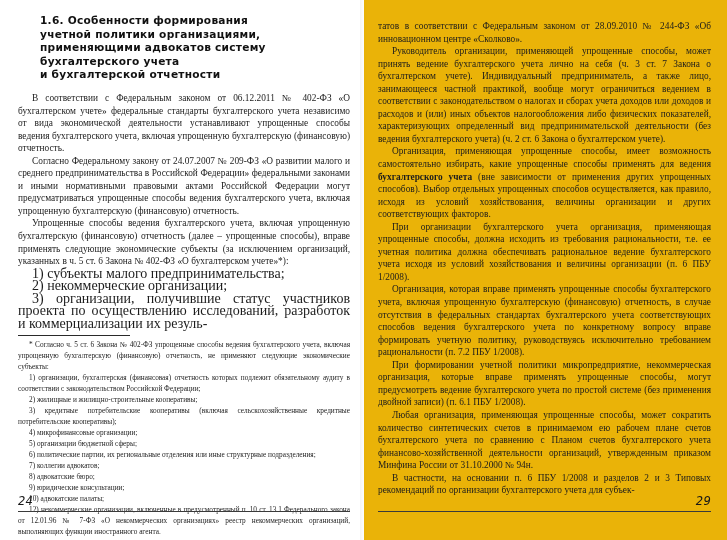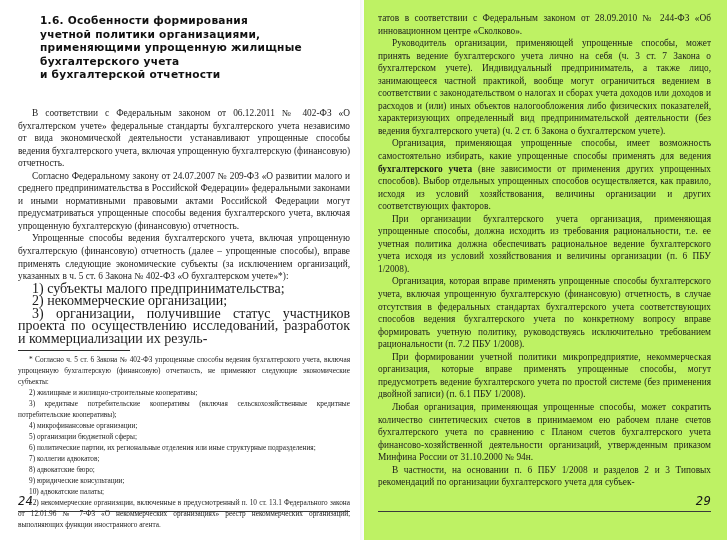--- a/index.html
+++ b/index.html
@@ -26,22 +26,22 @@
     box-sizing: border-box;
     height: 540px;
     background: #ffffff;
   }
   .page-left {
     width: 364px;
     padding: 8px 14px 0 18px;
   }
   .page-right {
     width: 363px;
-    padding: 8px 16px 0 14px;
-    background: #bef264;
+    padding: 16px 16px 0 14px;
+    background: #eab308;
   }
   .gutter {
     position: absolute;
     left: 360px;
     top: 0;
     width: 8px;
     height: 540px;
     background: linear-gradient(to right, rgba(0,0,0,0.045), rgba(0,0,0,0.012) 45%, rgba(0,0,0,0.0) 100%);
     pointer-events: none;
   }
@@ -56,21 +56,21 @@
     color: #111111;
     margin: 6px 0 0 0;
     padding-left: 48px;
     text-indent: -26px;
   }
   .chapter-heading .hline { display: block; }
   .chapter-heading .hline.first { text-indent: -26px; }
 
   
   .body-col {
-    margin-top: 25px;
+    margin-top: 10px;
   }
   p.para {
     margin: 0;
     font-size: 9.35px;
     line-height: 12.55px;
     text-align: justify;
     text-indent: 14px;
     hyphens: manual;
     word-spacing: 0.1px;
   }
@@ -146,37 +146,38 @@
 </head>
 <body>
 
 <div class="spread">
 
   <div class="page page-left">
 
     <h1 class="chapter-heading">
       <span class="hline first">1.6. Особенности формирования</span>
       <span class="hline">учетной политики организациями,</span>
-      <span class="hline">применяющими упрощенную жилищные</span>
+      <span class="hline">применяющими адвокатов систему</span>
       <span class="hline">бухгалтерского учета</span>
       <span class="hline">и бухгалтерской отчетности</span>
     </h1>
 
     <div class="body-col">
       <p class="para">В соответствии с Федеральным законом от 06.12.2011 № 402-ФЗ «О бухгалтерском учете» федеральные стандарты бухгалтерского учета независимо от вида экономической деятельности устанавливают упрощенные способы ведения бухгалтерского учета, включая упрощенную бухгалтерскую (финансовую) отчетность.</p>
       <p class="para">Согласно Федеральному закону от 24.07.2007 № 209-ФЗ «О развитии малого и среднего предпринимательства в Российской Федерации» федеральными законами и иными нормативными правовыми актами Российской Федерации могут предусматриваться упрощенные способы ведения бухгалтерского учета, включая упрощенную бухгалтерскую (финансовую) отчетность.</p>
       <p class="para">Упрощенные способы ведения бухгалтерского учета, включая упрощенную бухгалтерскую (финансовую) отчетность (далее – упрощенные способы), вправе применять следующие экономические субъекты (за исключением организаций, указанных в ч. 5 ст. 6 Закона № 402-ФЗ «О бухгалтерском учете»*):</p>
       <p class="list-item">1) субъекты малого предпринимательства;</p>
       <p class="list-item">2) некоммерческие организации;</p>
       <p class="list-item">3) организации, получившие статус участников проекта по осуществлению исследований, разработок и коммерциализации их резуль-</p>
     </div>
 
     <div class="footnote-block">
       <div class="footnote-rule"></div>
       <p class="footnote">* Согласно ч. 5 ст. 6 Закона № 402-ФЗ упрощенные способы ведения бухгалтерского учета, включая упрощенную бухгалтерскую (финансовую) отчетность, не применяют следующие экономические субъекты:</p>
+      <p class="footnote">1) организации, бухгалтерская (финансовая) отчетность которых подлежит обязательному аудиту в соответствии с законодательством Российской Федерации;</p>
       <p class="footnote">2) жилищные и жилищно-строительные кооперативы;</p>
       <p class="footnote">3) кредитные потребительские кооперативы (включая сельскохозяйственные кредитные потребительские кооперативы);</p>
       <p class="footnote">4) микрофинансовые организации;</p>
       <p class="footnote">5) организации бюджетной сферы;</p>
       <p class="footnote">6) политические партии, их региональные отделения или иные структурные подразделения;</p>
       <p class="footnote">7) коллегии адвокатов;</p>
       <p class="footnote">8) адвокатские бюро;</p>
       <p class="footnote">9) юридические консультации;</p>
       <p class="footnote">10) адвокатские палаты;</p>
       <p class="footnote">12) некоммерческие организации, включенные в предусмотренный п. 10 ст. 13.1 Федерального закона от 12.01.96 № 7-ФЗ «О некоммерческих организациях» реестр некоммерческих организаций, выполняющих функции иностранного агента.</p>

